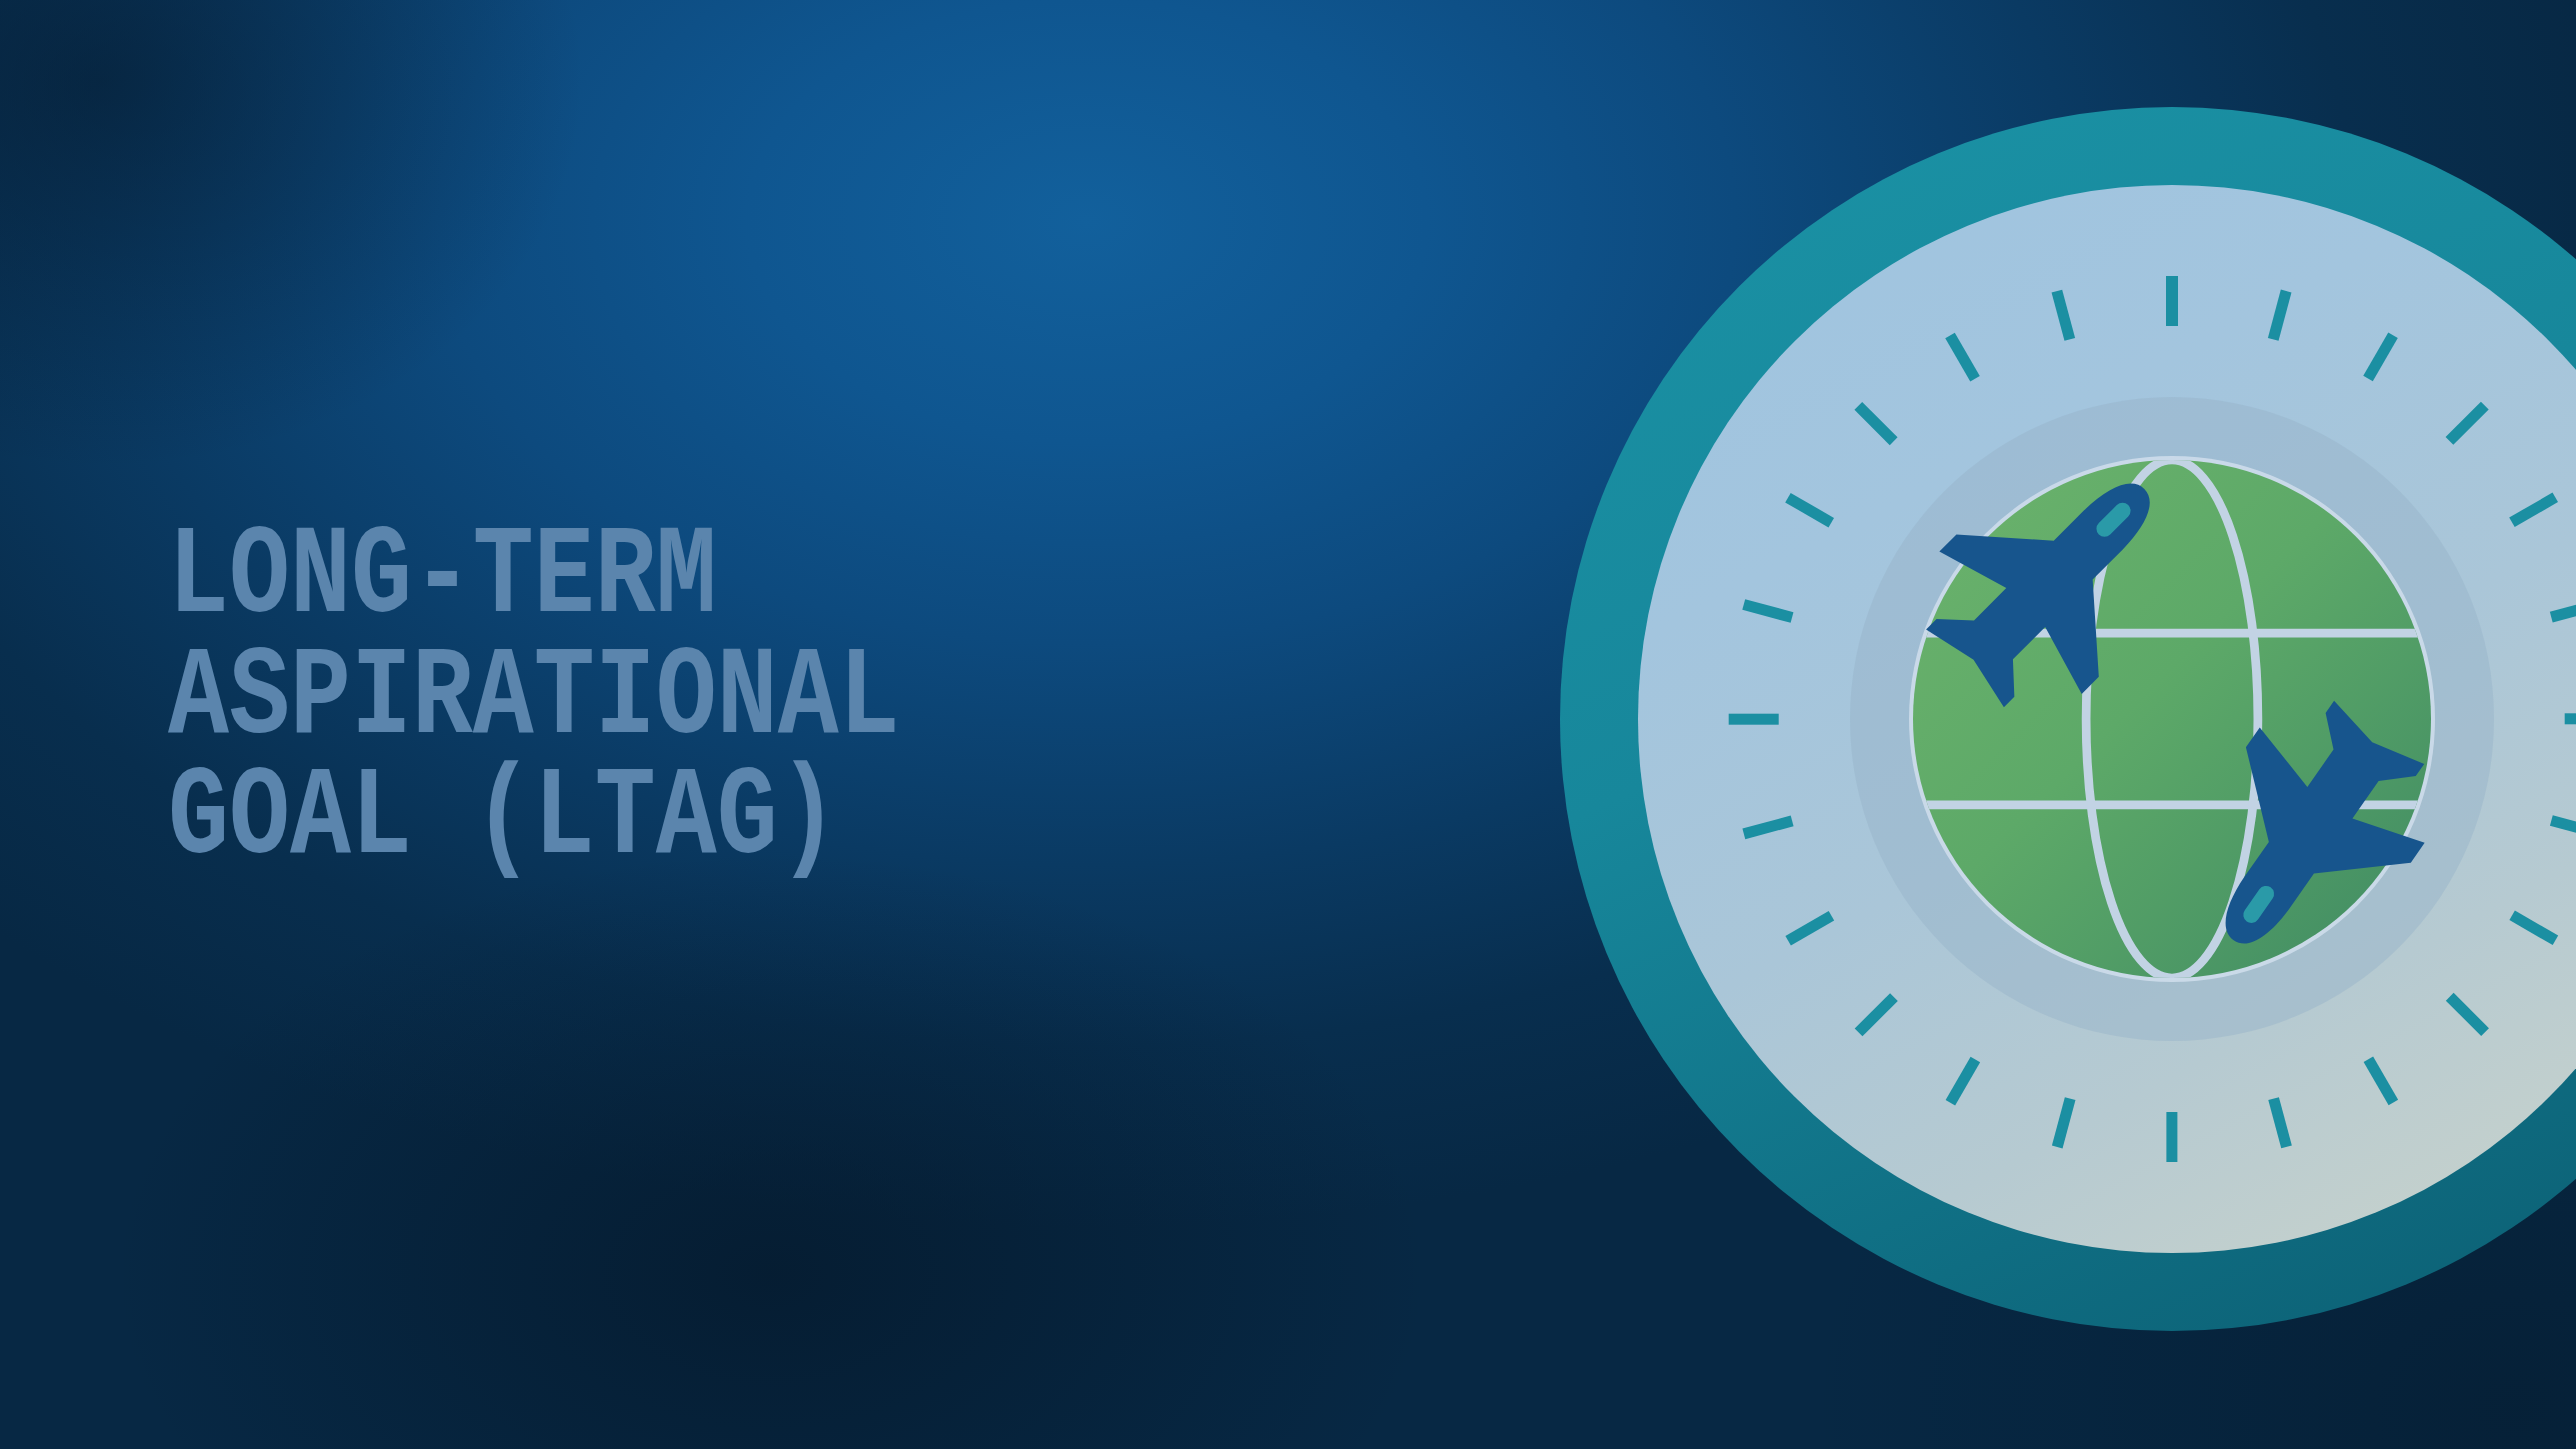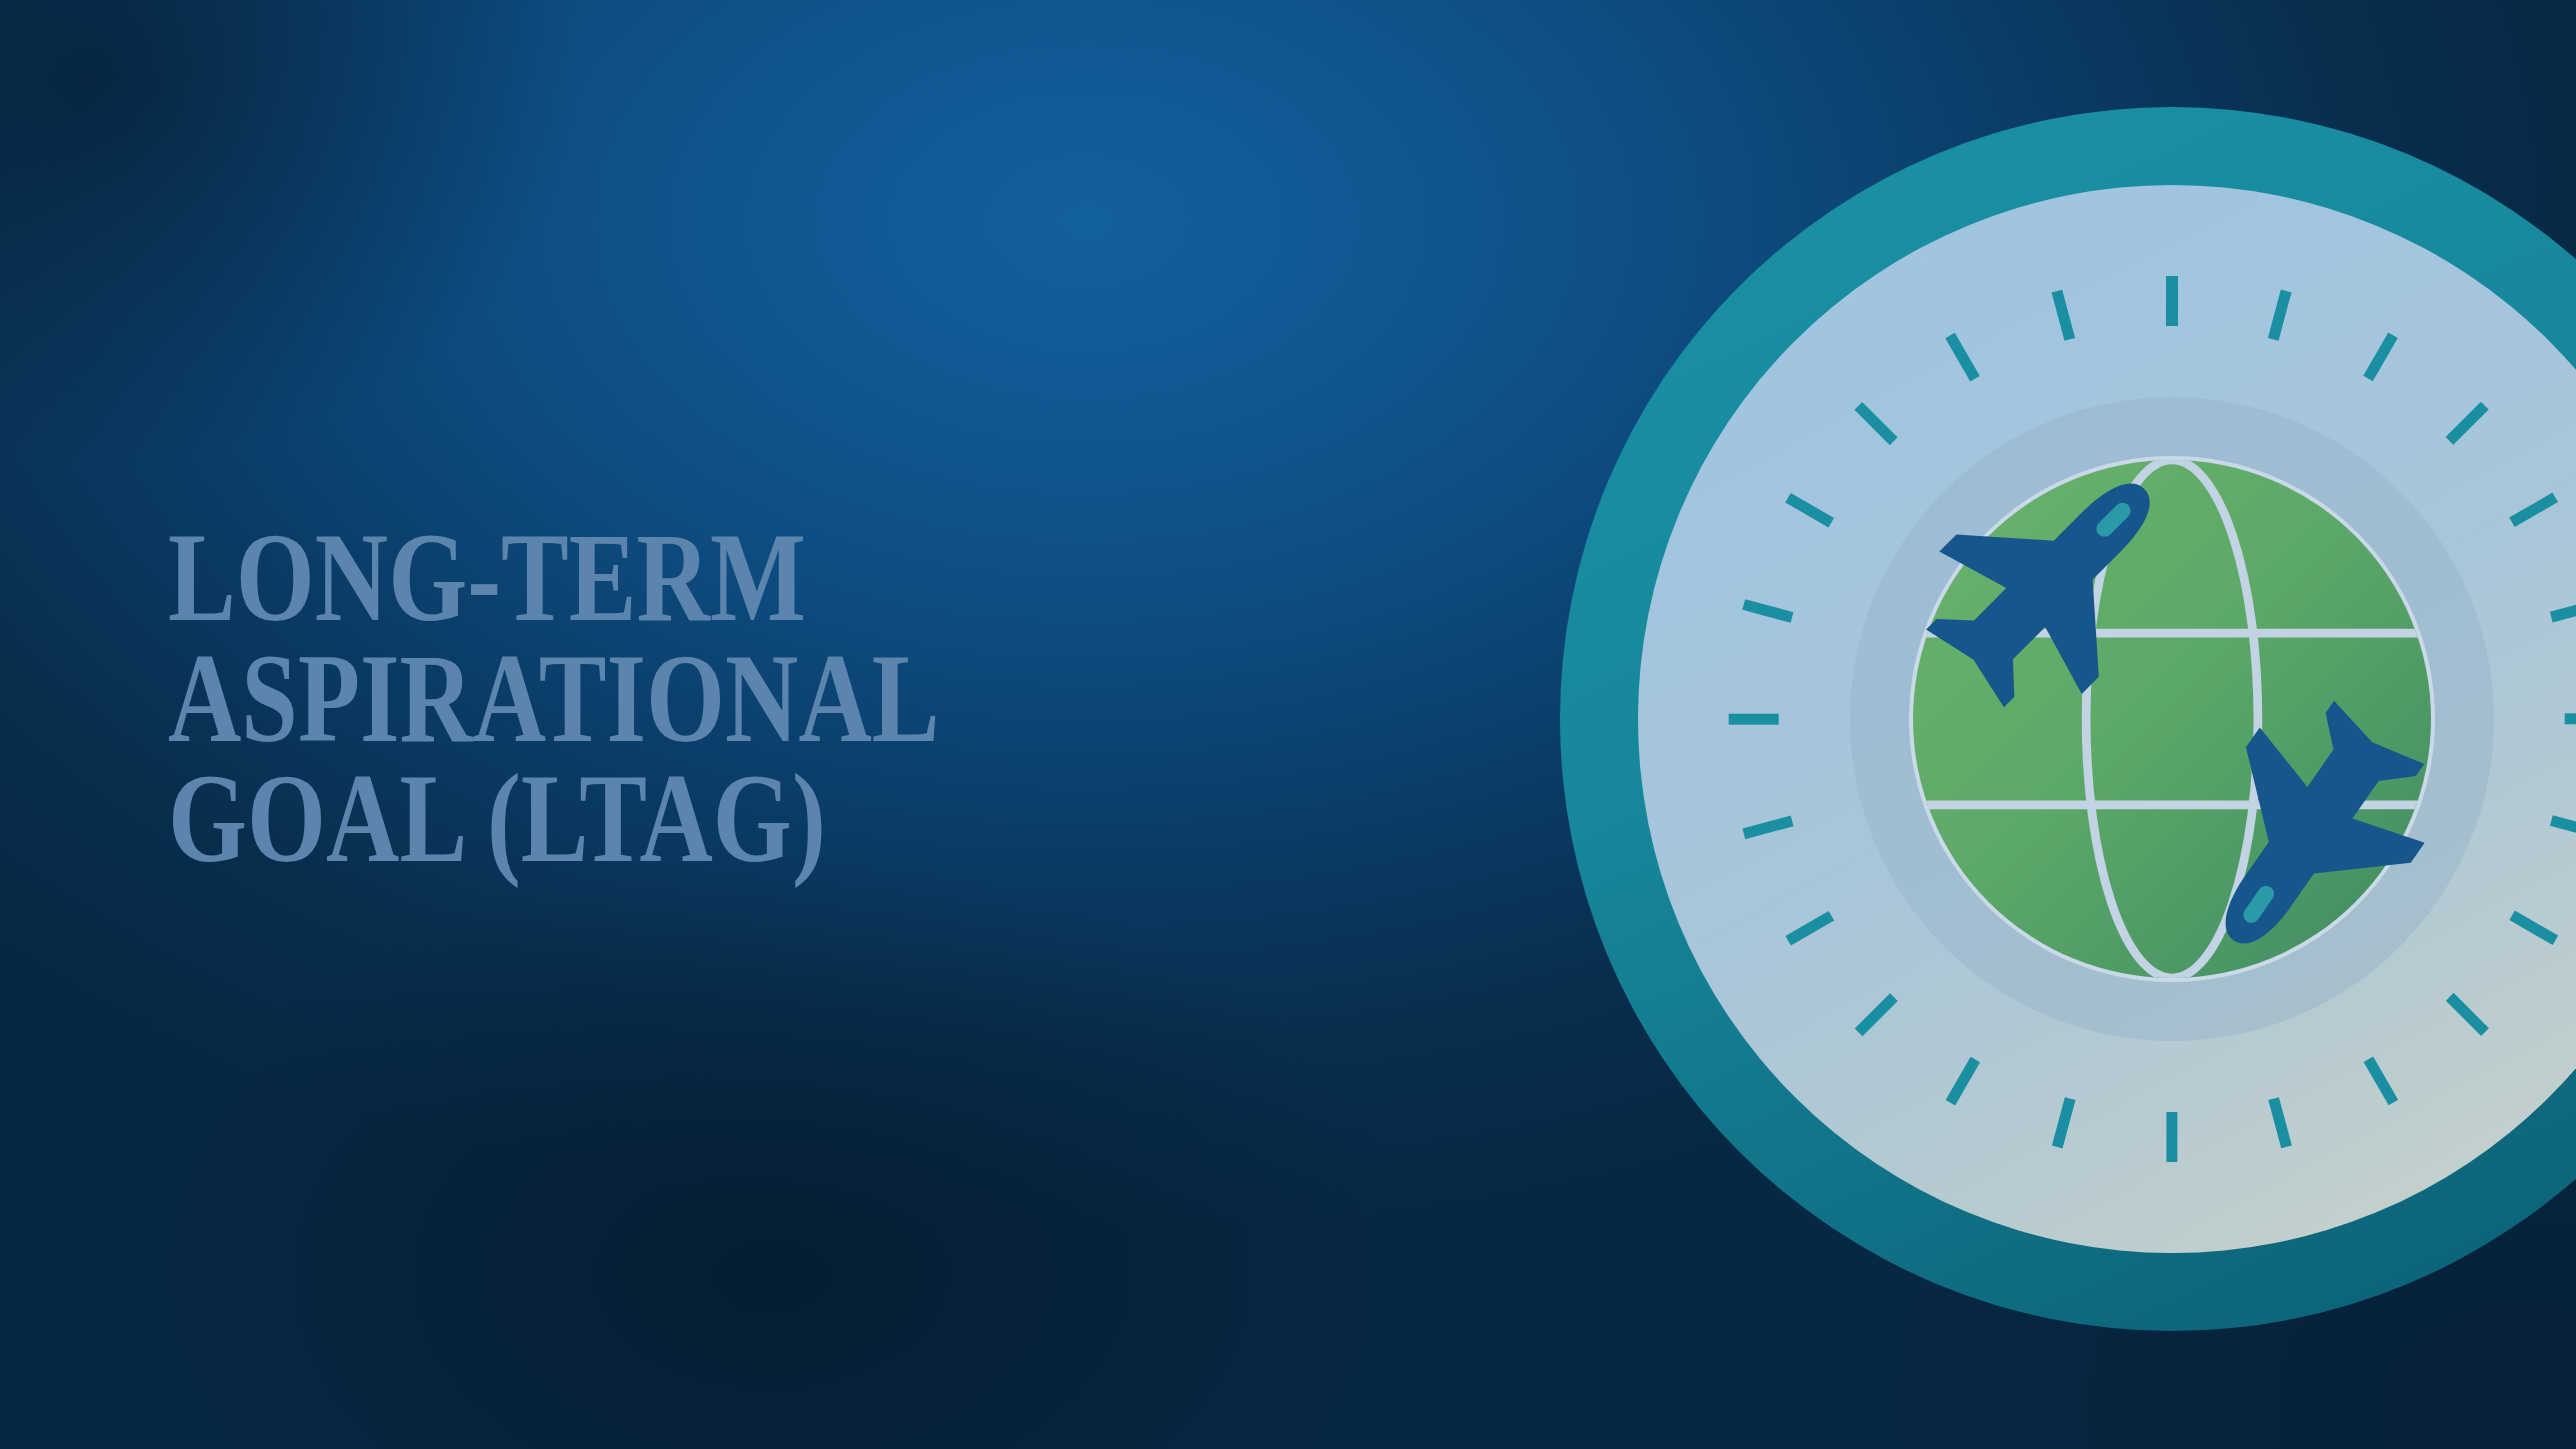--- a/index.html
+++ b/index.html
@@ -5,21 +5,21 @@
   html, body {
     margin: 0;
     padding: 0;
     background: #07243d;
   }
   #stage {
     position: relative;
     width: 2576px;
     height: 1449px;
     overflow: hidden;
-    font-family: Liberation Serif, serif;
+    font-family: Liberation Mono, monospace;
   }
 
   
   .bg-base {
     position: absolute;
     inset: 0;
     background: #0b3a63;
   }
   .bg-glow {
     position: absolute;

